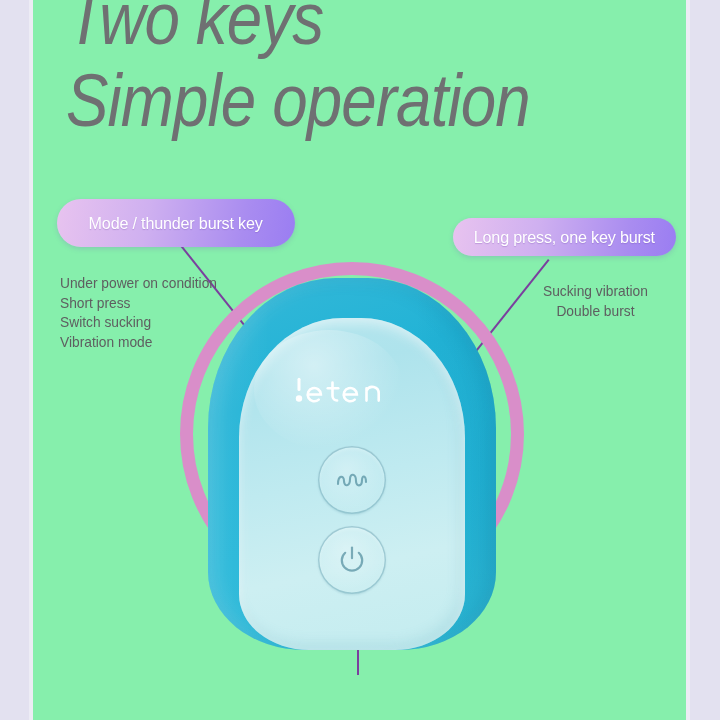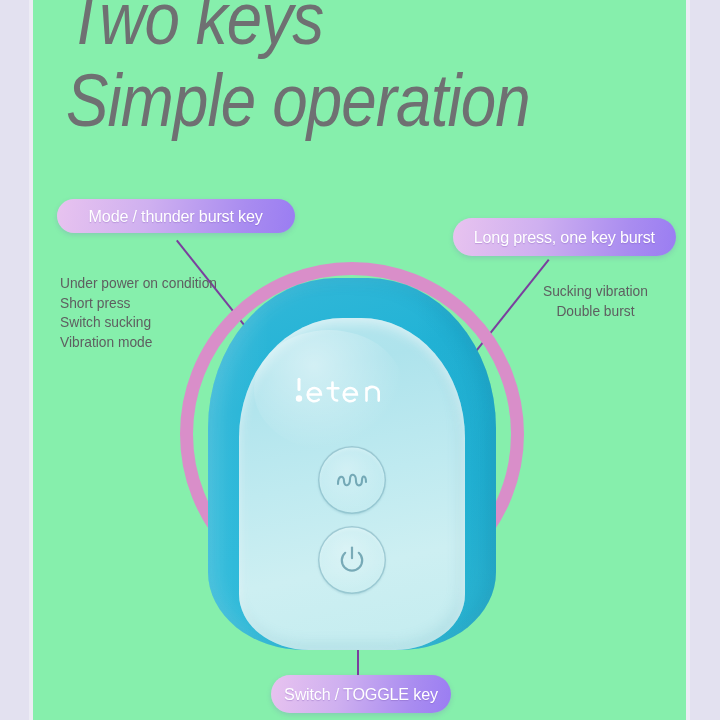--- a/index.html
+++ b/index.html
@@ -40,21 +40,21 @@
     border-radius:999px;
     color:#ffffff;
     font-size:17px;
     line-height:1;
     white-space:nowrap;
     background:linear-gradient(100deg,#e8c3ef 0%,#cfb0f0 38%,#a98cf0 78%,#9a7df2 100%);
     box-shadow:0 2px 5px rgba(120,90,190,0.22);
     text-shadow:0 1px 1px rgba(110,70,170,0.30);
     letter-spacing:-0.2px;
   }
-  #pill-mode{left:57px;top:199px;width:238px;height:34px;}
+  #pill-mode{left:57px;top:199px;width:238px;height:48px;}
   #pill-long{left:453px;top:218px;width:223px;height:38px;}
   #pill-switch{left:271px;top:675px;width:180px;height:38px;}
   .pill-label{padding:0 4px;transform:scaleX(0.95);}
 
   
   .desc{
     position:absolute;
     color:#5e5e60;
     font-size:14.5px;
     line-height:19.5px;
@@ -199,23 +199,20 @@
       </div>
     </div>
   </div>
 
   <div class="pill" id="pill-mode">
     <span class="pill-label">Mode / thunder burst key</span>
   </div>
   <div class="pill" id="pill-long">
     <span class="pill-label">Long press, one key burst</span>
   </div>
-  <div class="pill" id="pill-switch">
-    <span class="pill-label">Switch / TOGGLE key</span>
-  </div>
 
   <div class="desc" id="desc-left">
     <div>Under power on condition</div>
     <div>Short press</div>
     <div>Switch sucking</div>
     <div>Vibration mode</div>
   </div>
 
   <div class="desc" id="desc-right">
     <div>Sucking vibration</div>

